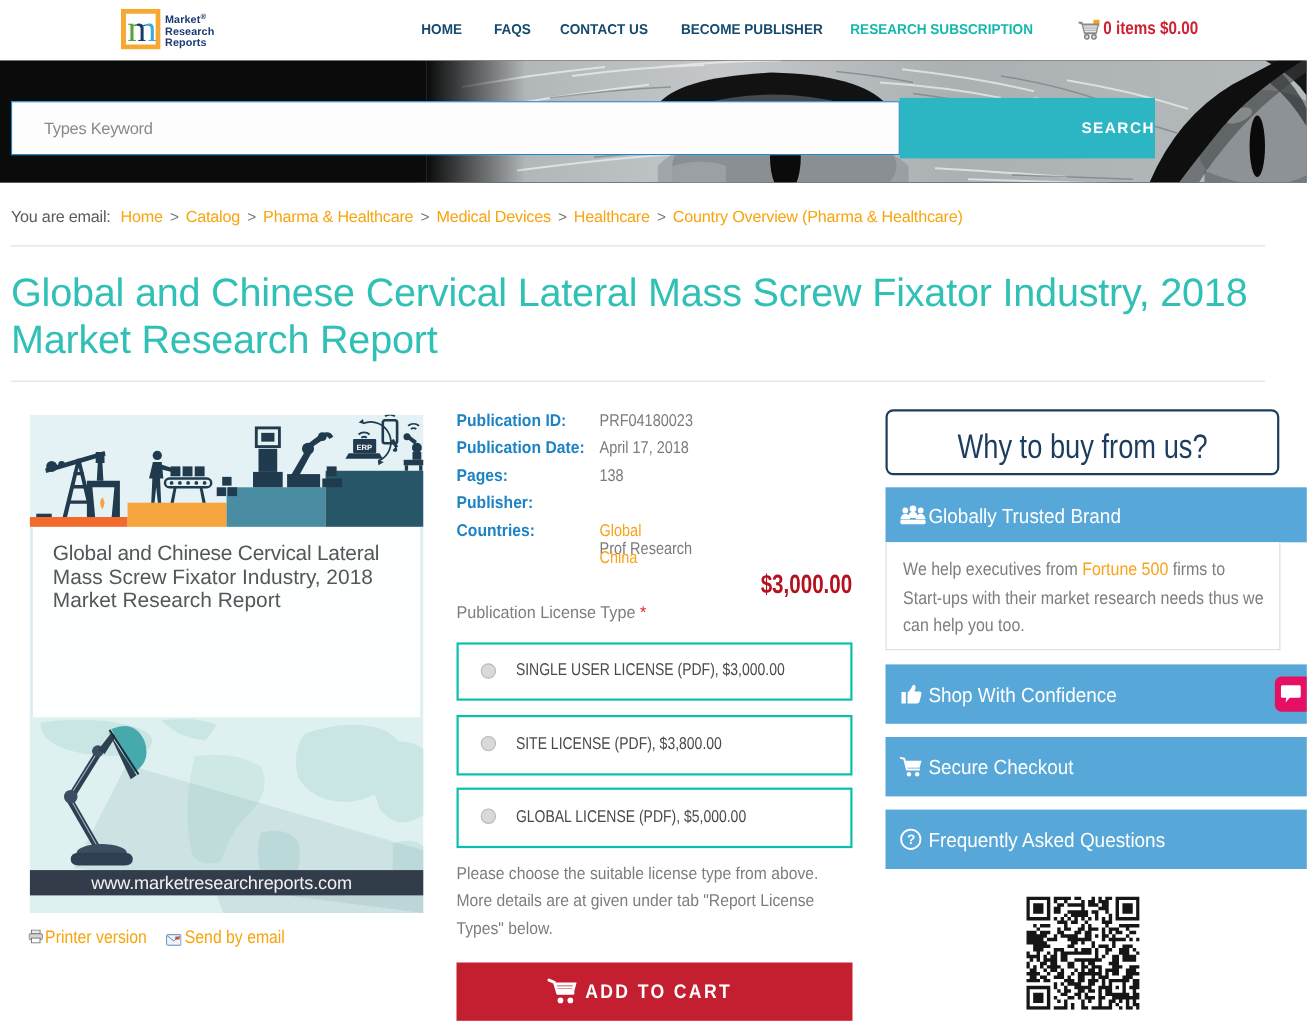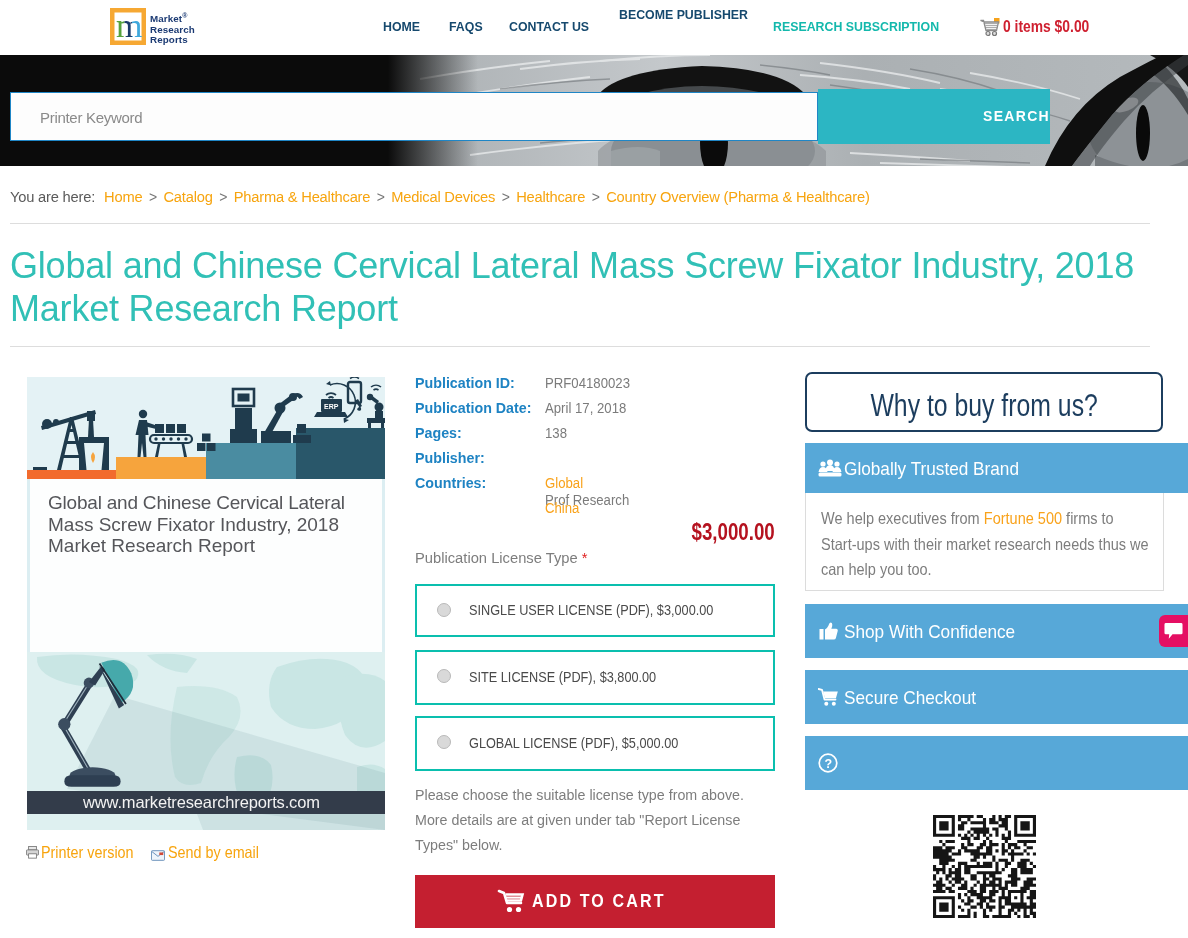--- a/index.html
+++ b/index.html
@@ -84,21 +84,21 @@
     <text x="6" y="29" font-family="Liberation Serif" font-size="34" clip-path="url(#cm1)" fill="#56a23d">m</text>
     <text x="6" y="29" font-family="Liberation Serif" font-size="34" clip-path="url(#cm2)" fill="#1b3a6b">m</text>
     <text x="6" y="29" font-family="Liberation Serif" font-size="34" clip-path="url(#cm3)" fill="#3fa8dc">m</text>
   </svg>
 </div>
 <div class="abs" style="left:150px; top:11px; font-size:9.8px; font-weight:bold; color:#1b3a73; line-height:10.6px; letter-spacing:0.1px;">Market<sup style="font-size:7px;">®</sup><br>Research<br>Reports</div>
 
 <div class="abs navlink" style="left:383px; top:19px;"><span class="sx">HOME</span></div>
 <div class="abs navlink" style="left:449px; top:19px;"><span class="sx">FAQS</span></div>
 <div class="abs navlink" style="left:509px; top:19px;"><span class="sx">CONTACT US</span></div>
-<div class="abs navlink" style="left:619px; top:7px;"><span class="sx">BECOME PUBLISHER</span></div>
+<div class="abs navlink" style="left:619px; top:19px;"><span class="sx">BECOME PUBLISHER</span></div>
 <div class="abs navlink navteal" style="left:773px; top:19px;"><span class="sx">RESEARCH SUBSCRIPTION</span></div>
 <div class="abs" style="left:979px; top:15px;">
   <svg width="23" height="22" viewBox="0 0 23 22">
     <rect x="15" y="3" width="5.5" height="5.5" fill="#f6a21b"></rect>
     <path d="M1.5 5.5 L4.5 5.5 L7 15.5 L17.5 15.5 L19.5 7 L5.5 7 Z" fill="#f2f2f2" stroke="#8a8a8a" stroke-width="1.3"></path>
     <path d="M6 8.5 h13 M6.5 10.5 h12 M7 12.5 h11.5 M7.5 14.5 h10" stroke="#999" stroke-width="0.8" fill="none"></path>
     <circle cx="9" cy="18.5" r="2" fill="#ddd" stroke="#777" stroke-width="1.2"></circle>
     <circle cx="15.5" cy="18.5" r="2" fill="#ddd" stroke="#777" stroke-width="1.2"></circle>
   </svg>
 </div>
@@ -162,25 +162,25 @@
     <path d="M1188 0 L1150 0 Q1176 14 1188 32 Z" fill="#161616"></path>
     <path d="M1160 6 Q1180 26 1188 44 L1188 60 Q1170 30 1148 16 Z" fill="#2a2d2f" opacity="0.7"></path>
     <path d="M1045 111 Q1070 52 1120 22 Q1150 6 1162 0 L1184 0 Q1140 28 1112 60 Q1086 92 1072 111 Z" fill="#0f0f0f"></path>
     <path d="M1072 111 Q1086 92 1112 60 Q1140 28 1184 0 L1188 0 L1188 10 Q1150 36 1124 66 Q1100 94 1090 111 Z" fill="#3c4043" opacity="0.55"></path>
 
     <rect x="0" y="0" width="388" height="111" fill="#0b0b0b"></rect>
     <rect x="388" y="0" width="90" height="111" fill="url(#furfade)"></rect>
   </svg>
 </div>
 <div class="abs searchinput">
-    <span>Printer Keyword</span>
+    <span>Types Keyword</span>
   </div>
 <div class="abs searchbtn">SEARCH</div>
 
-<div class="abs crumb"><span style="margin-right:9px;">You are here:</span><a>Home</a><span class="sep">&gt;</span><a>Catalog</a><span class="sep">&gt;</span><a>Pharma &amp; Healthcare</a><span class="sep">&gt;</span><a>Medical Devices</a><span class="sep">&gt;</span><a>Healthcare</a><span class="sep">&gt;</span><a>Country Overview (Pharma &amp; Healthcare)</a></div>
+<div class="abs crumb"><span style="margin-right:9px;">You are email:</span><a>Home</a><span class="sep">&gt;</span><a>Catalog</a><span class="sep">&gt;</span><a>Pharma &amp; Healthcare</a><span class="sep">&gt;</span><a>Medical Devices</a><span class="sep">&gt;</span><a>Healthcare</a><span class="sep">&gt;</span><a>Country Overview (Pharma &amp; Healthcare)</a></div>
 <div class="abs hr1"></div>
 <div class="abs title">Global and Chinese Cervical Lateral Mass Screw Fixator Industry, 2018<br>Market Research Report</div>
 <div class="abs hr2"></div>
 
 <div class="abs" style="left:27px; top:377px; width:320px; height:453px;">
   <svg width="358" height="453" viewBox="0 0 358 453">
     <rect x="0" y="0" width="358" height="102" fill="#e4f2f5"></rect>
 
     <rect x="0" y="93" width="89" height="9" fill="#f26b2d"></rect>
     <rect x="89" y="80" width="90" height="22" fill="#f6a43d"></rect>
@@ -395,20 +395,21 @@
     <circle cx="15.8" cy="15.8" r="2" fill="#fff"></circle>
   </svg>
   <span class="bt"><span class="sx">Secure Checkout</span></span>
 </div>
 
 <div class="abs bluebar" style="top:736px; height:54px;">
   <svg style="position:absolute; left:13px; top:17px;" width="20" height="20" viewBox="0 0 20 20">
     <circle cx="10" cy="10" r="8.8" fill="none" stroke="#fff" stroke-width="1.7"></circle>
     <text x="6.6" y="14.5" font-size="12.5" font-weight="bold" fill="#fff" font-family="Liberation Sans">?</text>
   </svg>
+  <span class="bt"><span class="sx">Frequently Asked Questions</span></span>
 </div>
 
 <div class="abs chatbadge">
   <svg style="position:absolute; left:5px; top:7px;" width="20" height="20" viewBox="0 0 20 20">
     <path d="M2 1 h16 q1.5 0 1.5 1.5 v9 q0 1.5 -1.5 1.5 h-9 l-4 4.5 l0.5 -4.5 h-3.5 q-1.5 0 -1.5 -1.5 v-9 q0 -1.5 1.5 -1.5 Z" fill="#fff" transform="scale(0.95)"></path>
   </svg>
 </div>
 
 <div class="abs" id="qr" style="left:933px; top:815px; width:103px; height:103px;">
   <svg width="103" height="103" viewBox="0 0 103 103">

